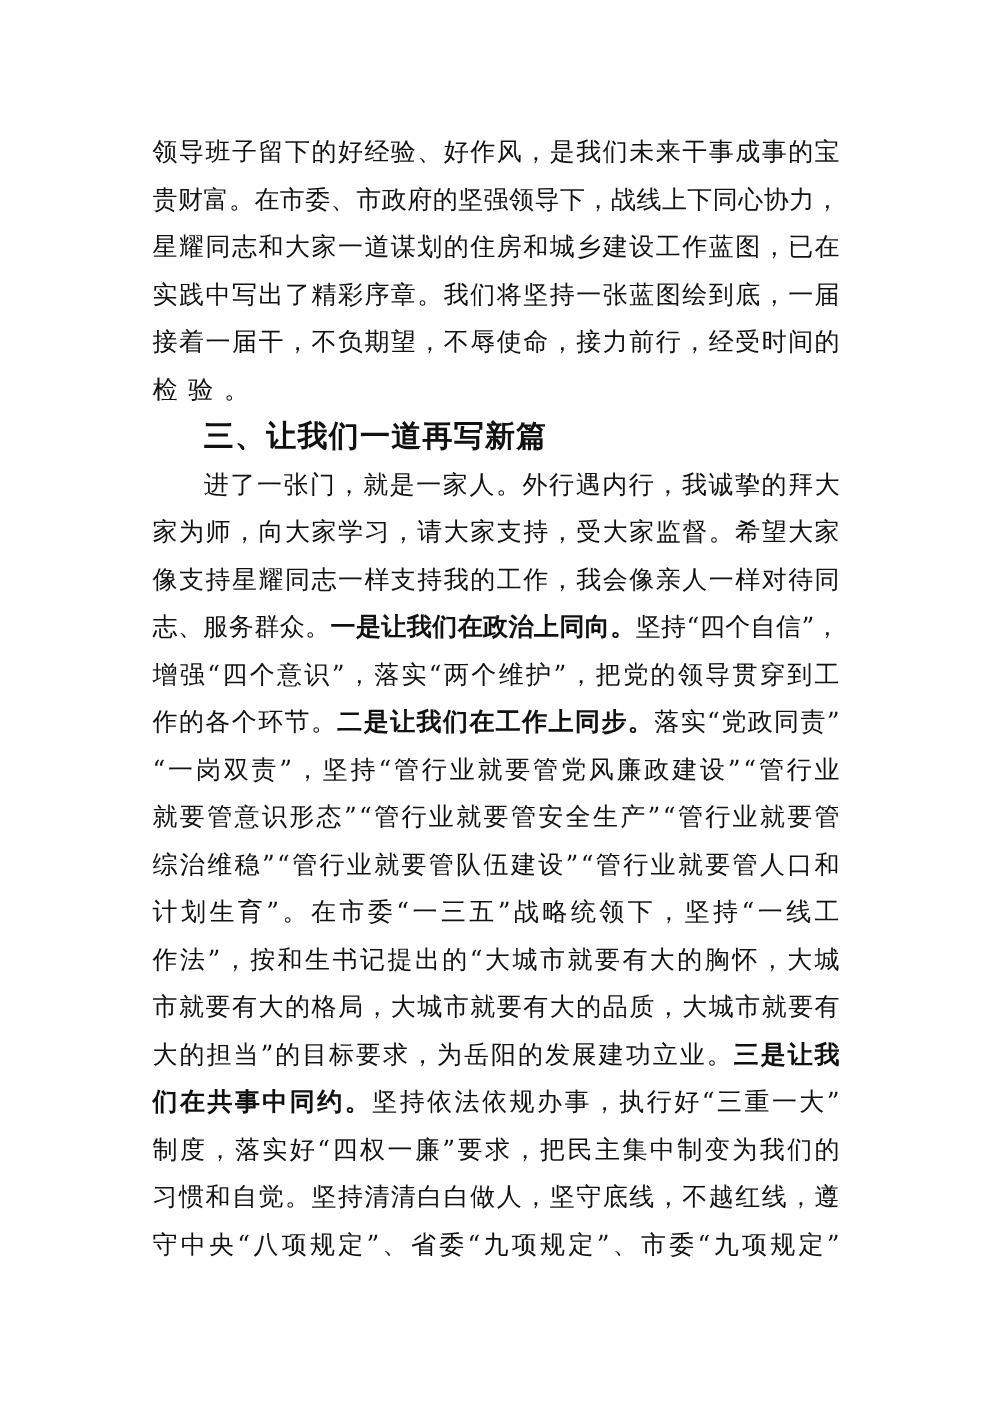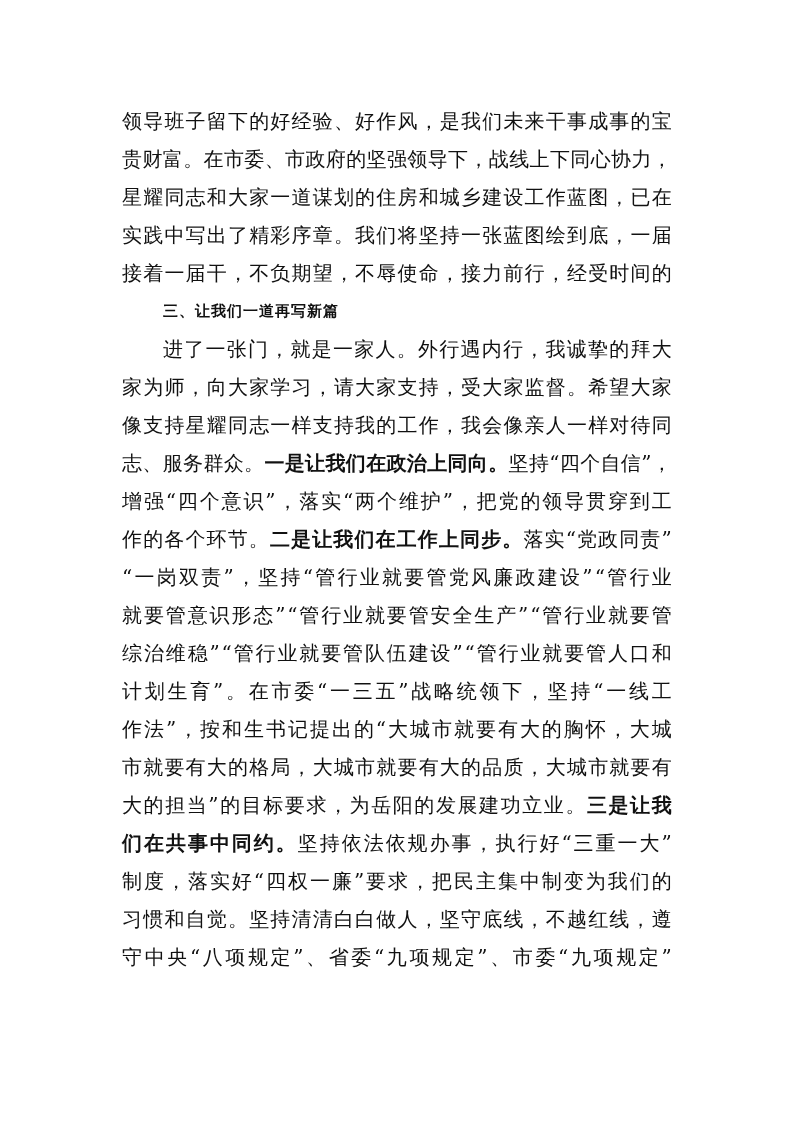--- a/index.html
+++ b/index.html
@@ -21,21 +21,21 @@
     width: 550px;
     display: block;
   }
   .line.last { text-align-last: left; letter-spacing: 8.6px; }
   .line.indent { padding-left: 41px; width: 509px; }
   .heading {
     font-family: "DejaVu Sans", "Liberation Sans", sans-serif;
     font-weight: bold;
     text-align-last: left;
     letter-spacing: 1px;
-    font-size: 15px;
+    font-size: 24px;
   }
   .emph { font-weight: bold; }
   .flex { display: flex; justify-content: space-between; }
   .flex span.ch { display: inline-block; }
 </style>
 </head>
 <body>
 
 <div class="page">
   <div class="content">
@@ -175,20 +175,21 @@
           <span class="ch">力</span>
           <span class="ch">前</span>
           <span class="ch">行</span>
           <span class="ch">，</span>
           <span class="ch">经</span>
           <span class="ch">受</span>
           <span class="ch">时</span>
           <span class="ch">间</span>
           <span class="ch">的</span>
         </div>
+      <div class="line last">检验。</div>
     </div>
 
     <div class="line indent heading">三、让我们一道再写新篇</div>
 
     <div>
       <div class="line indent flex">
           <span class="ch">进</span>
           <span class="ch">了</span>
           <span class="ch">一</span>
           <span class="ch">张</span>

